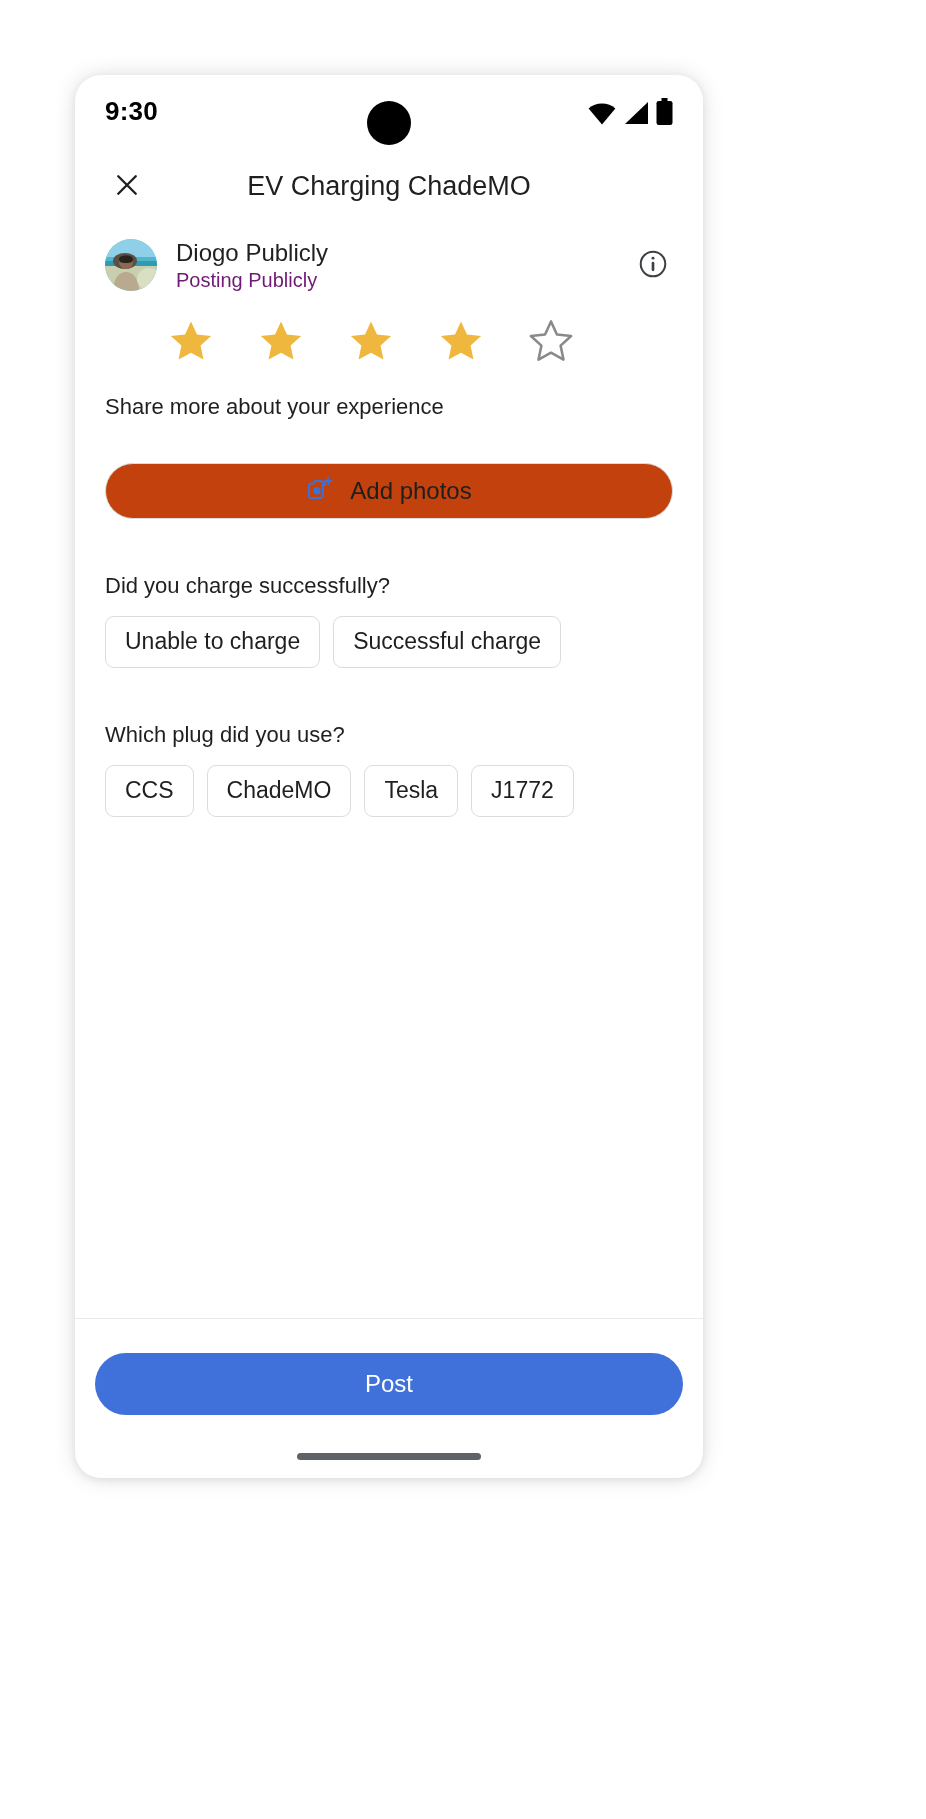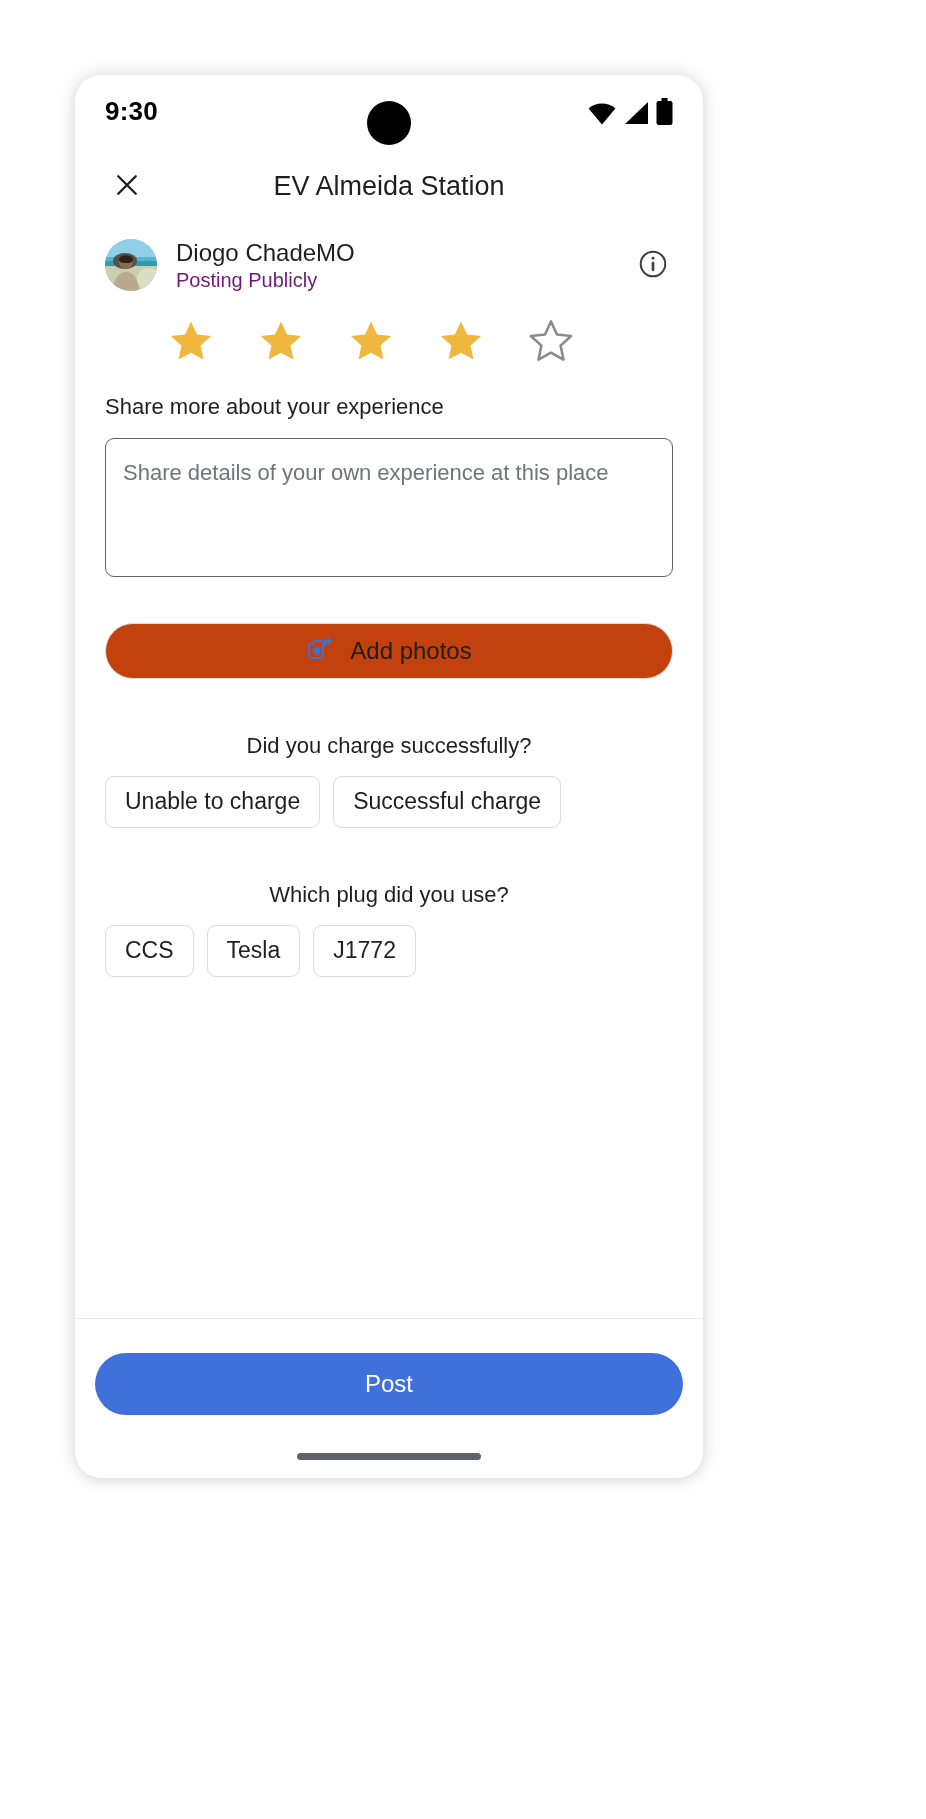--- a/index.html
+++ b/index.html
@@ -183,21 +183,21 @@
     gap: 15px;
     cursor: pointer;
     font-family: "Liberation Sans", sans-serif;
   }
   .addphoto-label {
     font-size: 24px;
     color: #1f1f1f;
   }
 
   .qblock { margin-top: 52px; }
-  .qblock-label { margin-bottom: 16px; text-align: center; }
+  .qblock-label { margin-bottom: 16px; }
   .chips {
     display: flex;
     flex-wrap: wrap;
     gap: 13px 13px;
   }
   .chip {
     height: 52px;
     padding: 0 19px;
     border: 1.2px solid #dadce0;
     border-radius: 9px;
@@ -272,21 +272,21 @@
     </div>
 
     <div class="header">
       <button class="close-btn">
         <span>
           <svg width="30" height="30" viewBox="0 0 24 24">
               <path d="M5 5l14 14M19 5L5 19" stroke="#1f1f1f" stroke-width="1.9" stroke-linecap="round"></path>
             </svg>
         </span>
       </button>
-      <div class="header-title">EV Almeida Station</div>
+      <div class="header-title">EV Charging ChadeMO</div>
     </div>
 
     <div class="content">
 
       
       <div class="profile-row">
         <div class="avatar">
           <svg width="52" height="52" viewBox="0 0 52 52">
             <defs>
               <clipPath id="avclip">
@@ -300,21 +300,21 @@
               <path d="M0 22h52v5H0z" fill="#2f9ab4"></path>
               <ellipse cx="20" cy="22" rx="12" ry="8" fill="#5a5046"></ellipse>
               <path d="M8 52c0-12 6-19 13-19s13 7 13 19z" fill="#b9a98f"></path>
               <circle cx="21" cy="23" r="7" fill="#8a6b52"></circle>
               <path d="M14 20c1-5 13-5 14 0 0 3-2 4-7 4s-7-1-7-4z" fill="#2b231c"></path>
               <ellipse cx="44" cy="40" rx="12" ry="11" fill="#d9dfc2"></ellipse>
             </g>
           </svg>
         </div>
         <div class="profile-text">
-          <span class="profile-name">Diogo ChadeMO</span>
+          <span class="profile-name">Diogo Publicly</span>
           <span class="profile-sub">Posting Publicly</span>
         </div>
         <button class="info-btn">
           <span>
             <svg width="32" height="32" viewBox="0 0 24 24">
               <circle cx="12" cy="12" r="9.2" fill="none" stroke="#3c4043" stroke-width="1.5"></circle>
               <circle cx="12" cy="7.6" r="1.1" fill="#3c4043"></circle>
               <rect x="11" y="10.4" width="2" height="7" rx="1" fill="#3c4043"></rect>
             </svg>
           </span>
@@ -345,21 +345,20 @@
         </span>
         <span class="star">
           <svg width="46" height="46" viewBox="0 0 24 24">
               <path d="M12 1.8l3.1 6.8 7.4.8-5.5 5 1.5 7.3L12 18.1 5.5 21.7 7 14.4 1.5 9.4l7.4-.8z" fill="none" stroke="#8a8a8a" stroke-width="1.35" stroke-linejoin="round"></path>
             </svg>
         </span>
       </div>
 
       
       <div class="section-label exp-label">Share more about your experience</div>
-      <textarea class="textarea-box" placeholder="Share details of your own experience at this place" style=""></textarea>
 
       
       <div class="addphoto-wrap">
         <button class="addphoto-btn">
           <span>
             <svg width="29" height="29" viewBox="0 0 24 24">
               <path d="M3.2 7.6h3.4l1.3-2h5.6l.6.95h-1.2a3.2 3.2 0 0 0 0 1.6h-1.1" fill="none"></path>
               <path d="M2.4 8.6a1.6 1.6 0 0 1 1.6-1.6h2.2l1.3-2h5.3l.7 1.05h2.4v2.2h-2.1v9.15a1.6 1.6 0 0 1-1.6 1.6H4a1.6 1.6 0 0 1-1.6-1.6z" fill="none" stroke="#3b72d9" stroke-width="1.6" stroke-linejoin="round"></path>
               <circle cx="9" cy="13.1" r="3.1" fill="#3b72d9"></circle>
               <path d="M18.4 2.2v5.4M15.7 4.9h5.4" stroke="#3b72d9" stroke-width="1.6" stroke-linecap="round"></path>
@@ -376,20 +375,21 @@
           <button class="chip">Unable to charge</button>
           <button class="chip">Successful charge</button>
         </div>
       </div>
 
       
       <div class="qblock">
         <div class="section-label qblock-label">Which plug did you use?</div>
         <div class="chips">
           <button class="chip">CCS</button>
+          <button class="chip">ChadeMO</button>
           <button class="chip">Tesla</button>
           <button class="chip">J1772</button>
         </div>
       </div>
 
       
 
     </div>
 
     <div class="footer">

